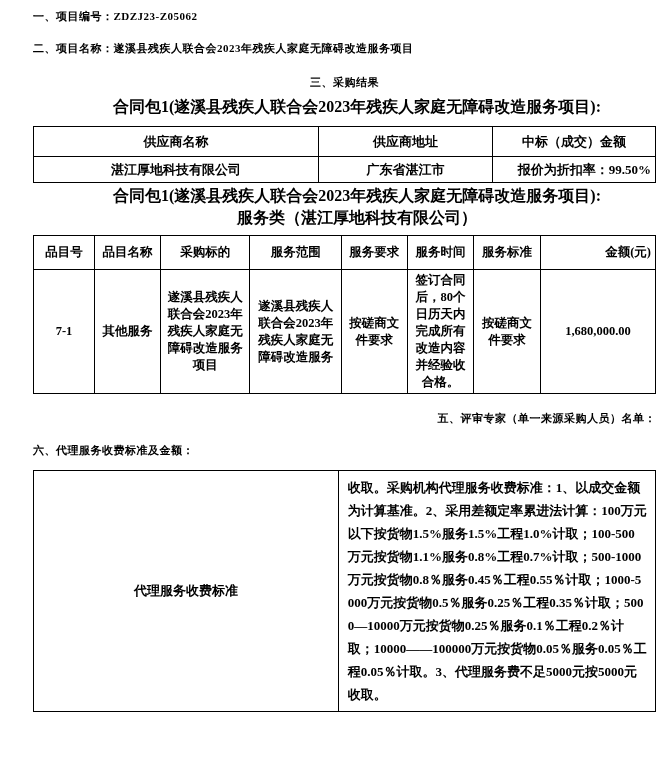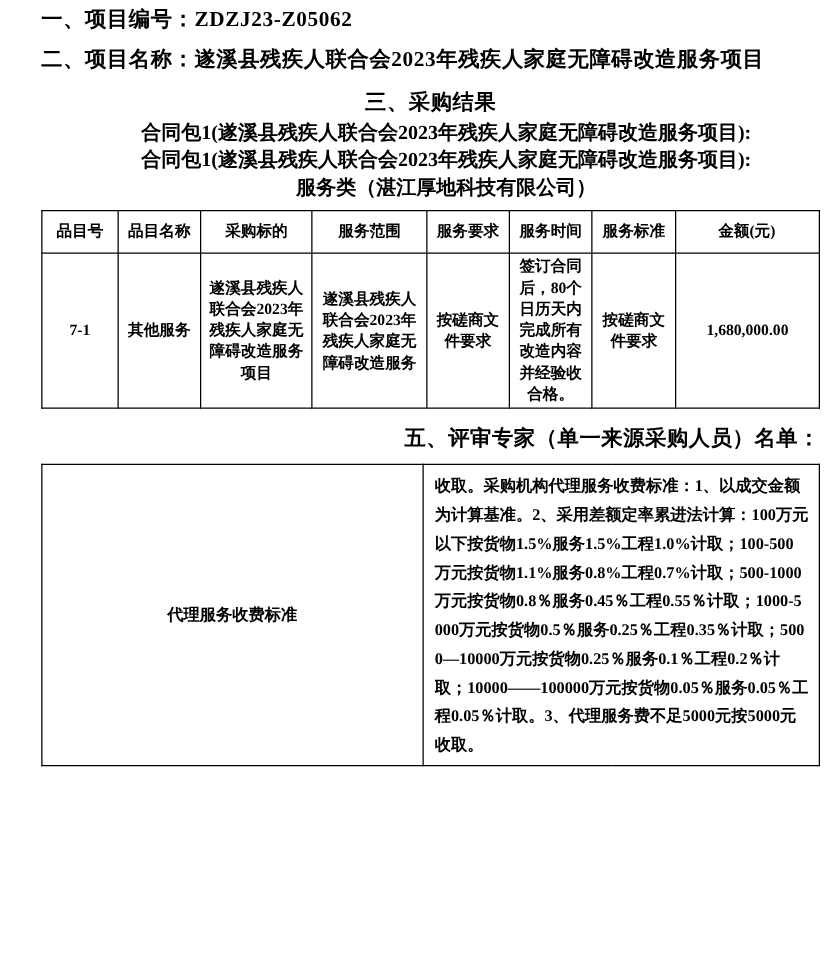--- a/index.html
+++ b/index.html
@@ -7,21 +7,21 @@
   body {
     width: 661px; height: 768px;
     overflow: hidden;
     font-family: "Liberation Serif", "DejaVu Serif", serif;
     font-weight: bold;
     color: #000;
   }
   .page { padding: 6px 5px 0 33px; width: 661px; }
 
   .heading {
-    font-size: 17px;
+    font-size: 11px;
     line-height: 20px;
     letter-spacing: 0.5px;
   }
   .h2 { margin-top: 12px; }
   .h3 { margin-top: 14px; text-align: center; }
   .h4 { margin-top: 16px; }
   .h5 { margin-top: 14px; text-align: right; }
   .h6 { margin-top: 12px; }
 
   .note {
@@ -54,21 +54,21 @@
   .t1 .hrow { height: 30px; }
   .t1 .brow { height: 26px; }
   .t1 .amount-cell { text-align: right; padding-right: 4px; }
 
   
   .t2 { margin-top: 8px; }
   .t2 .hrow { height: 34px; }
   .t2 .brow { height: 100px; }
   .t2 td { font-size: 12.5px; line-height: 17px; word-break: break-all; }
   .t2 .hrow td { line-height: 15px; }
-  .t2 .amount-header { text-align: center; padding-right: 4px; }
+  .t2 .amount-header { text-align: right; padding-right: 4px; }
 
   
   .t3 { margin-top: 10px; }
   .t3 .bigrow { height: 222px; }
   .t3 .bigrow .label-cell { text-align: center; font-size: 13px; }
   .t3 .bigrow .text-cell {
     text-align: left;
     vertical-align: top;
     font-size: 13px;
     line-height: 23px;
@@ -82,20 +82,39 @@
 <div class="page">
 
   <div class="heading h1">一、项目编号：ZDZJ23-Z05062</div>
 
   <div class="heading h2">二、项目名称：遂溪县残疾人联合会2023年残疾人家庭无障碍改造服务项目</div>
 
   <div class="heading h3">三、采购结果</div>
 
   <div class="note note1">合同包1(遂溪县残疾人联合会2023年残疾人家庭无障碍改造服务项目):</div>
 
+  <table class="t1">
+    <colgroup>
+      <col style="width:45.8%">
+      <col style="width:28.0%">
+      <col style="width:26.2%">
+    </colgroup>
+    <tbody>
+      <tr class="hrow">
+        <td>供应商名称</td>
+        <td>供应商地址</td>
+        <td>中标（成交）金额</td>
+      </tr>
+      <tr class="brow">
+        <td>湛江厚地科技有限公司</td>
+        <td>广东省湛江市</td>
+        <td class="amount-cell">报价为折扣率：99.50%</td>
+      </tr>
+    </tbody>
+  </table>
 
 
   <div class="note note-mt4">合同包1(遂溪县残疾人联合会2023年残疾人家庭无障碍改造服务项目):</div>
 
   <div class="note note-mt4">服务类（湛江厚地科技有限公司）</div>
 
   <table class="t2">
     <colgroup>
       <col style="width:9.8%">
       <col style="width:10.6%">
@@ -126,20 +145,21 @@
         <td>签订合同后，80个日历天内完成所有改造内容并经验收合格。</td>
         <td>按磋商文件要求</td>
         <td>1,680,000.00</td>
       </tr>
     </tbody>
   </table>
 
   <div class="heading h5">五、评审专家（单一来源采购人员）名单：</div>
 
 
+  <div class="heading h6">六、代理服务收费标准及金额：</div>
 
   <table class="t3">
     <colgroup>
       <col style="width:14.6%">
       <col style="width:34.4%">
       <col style="width:24.3%">
       <col style="width:26.7%">
     </colgroup>
     <tbody>
       <tr class="bigrow">

